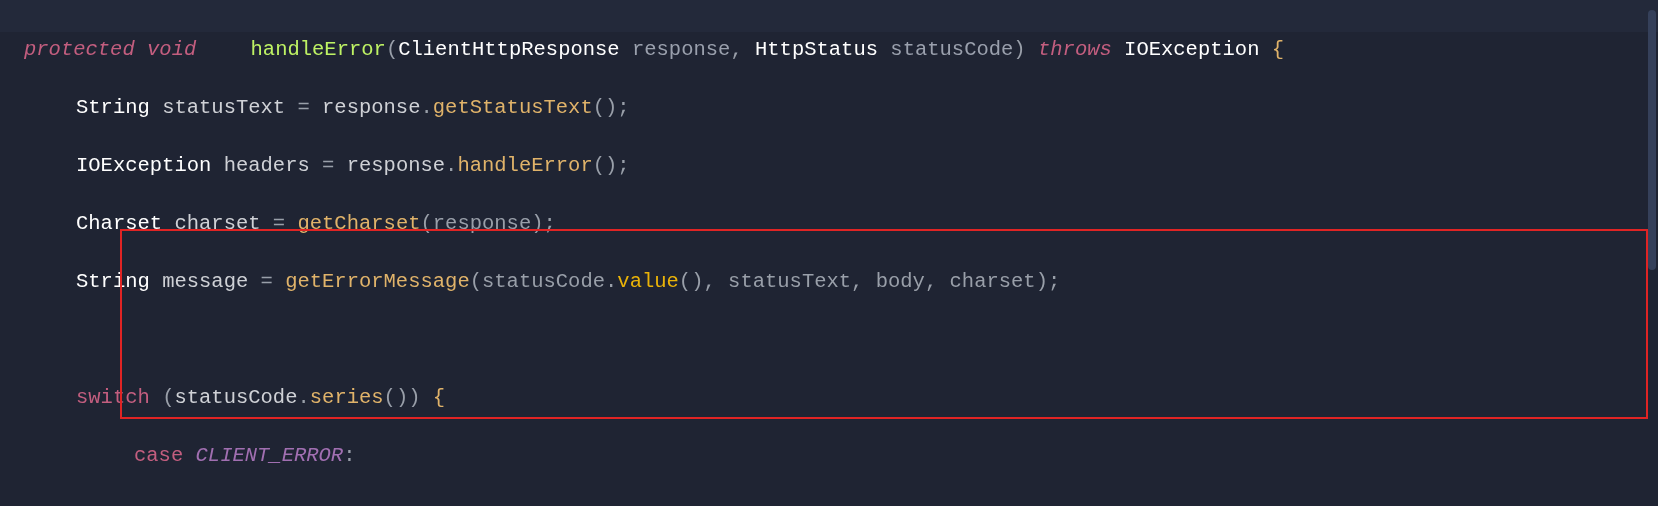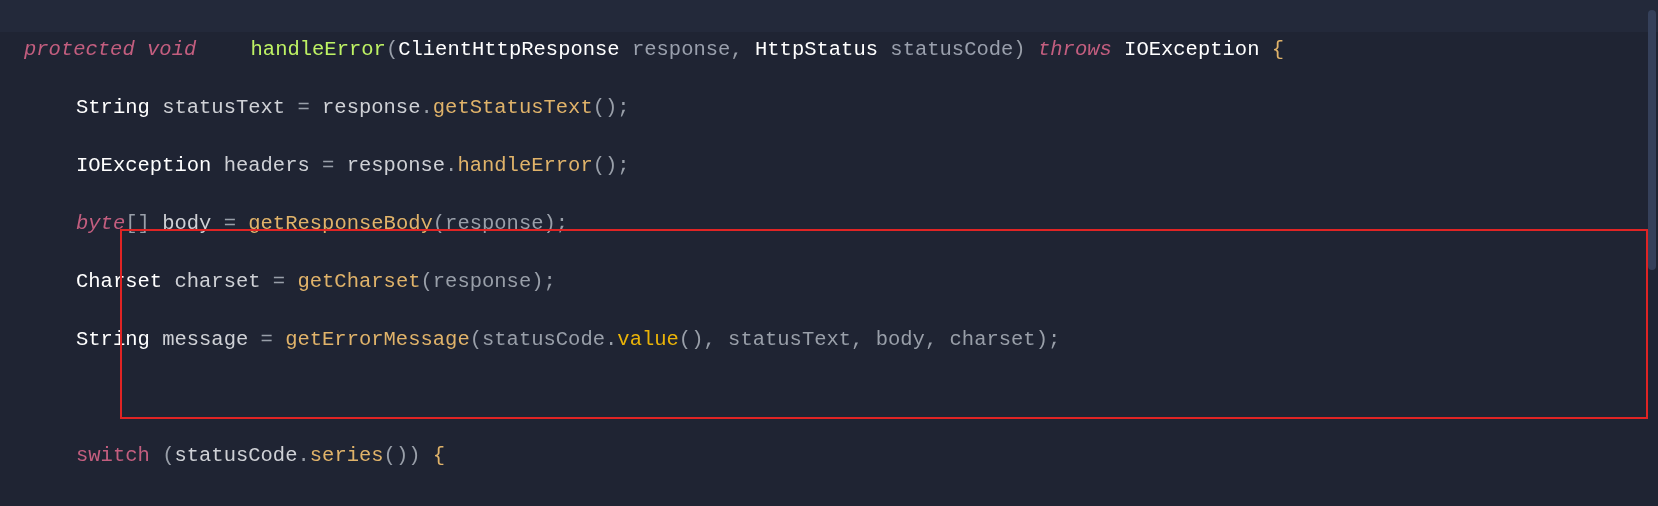--- a/index.html
+++ b/index.html
@@ -65,21 +65,20 @@
 </style>
 </head>
 <body>
 
 <div class="topbar"></div>
 
 <div class="editor">
 <div class="line"><span class="kw">protected</span> <span class="kw">void</span> <span class="mname">handleError</span><span class="punct">(</span><span class="type">ClientHttpResponse</span> <span class="param">response</span><span class="punct">, </span><span class="type">HttpStatus</span> <span class="param">statusCode</span><span class="punct">)</span> <span class="kw">throws</span> <span class="type">IOException</span> <span class="brace">{</span></div>
 <div class="line i1"><span class="type">String</span> <span class="white">statusText</span><span class="punct"> = </span><span class="white">response</span><span class="punct">.</span><span class="func">getStatusText</span><span class="punct">();</span></div>
 <div class="line i1"><span class="type">IOException</span> <span class="white">headers</span><span class="punct"> = </span><span class="white">response</span><span class="punct">.</span><span class="func">handleError</span><span class="punct">();</span></div>
-<div class="line i1"><span class="type-byte">byte</span><span class="punct">[]</span> <span class="white">body</span><span class="punct"> = </span><span class="func">getResponseBody</span><span class="punct">(</span><span class="callP">response</span><span class="punct">);</span></div>
 <div class="line i1"><span class="type">Charset</span> <span class="white">charset</span><span class="punct"> = </span><span class="func">getCharset</span><span class="punct">(</span><span class="callP">response</span><span class="punct">);</span></div>
 <div class="line i1"><span class="type">String</span> <span class="white">message</span><span class="punct"> = </span><span class="func">getErrorMessage</span><span class="punct">(</span><span class="callP">statusCode</span><span class="punct">.</span><span class="funcC">value</span><span class="punct">()</span><span class="punct">, </span><span class="callP">statusText</span><span class="punct">, </span><span class="callP">body</span><span class="punct">, </span><span class="callP">charset</span><span class="punct">);</span></div>
 <div class="line">&nbsp;</div>
 <div class="line i1"><span class="kw-case">switch</span> <span class="punct">(</span><span class="white">statusCode</span><span class="punct">.</span><span class="func">series</span><span class="punct">()</span><span class="punct">)</span> <span class="brace">{</span></div>
 <div class="line i2"><span class="kw-case">case</span> <span class="const">CLIENT_ERROR</span><span class="punct">:</span></div>
 
 
 
 
 

